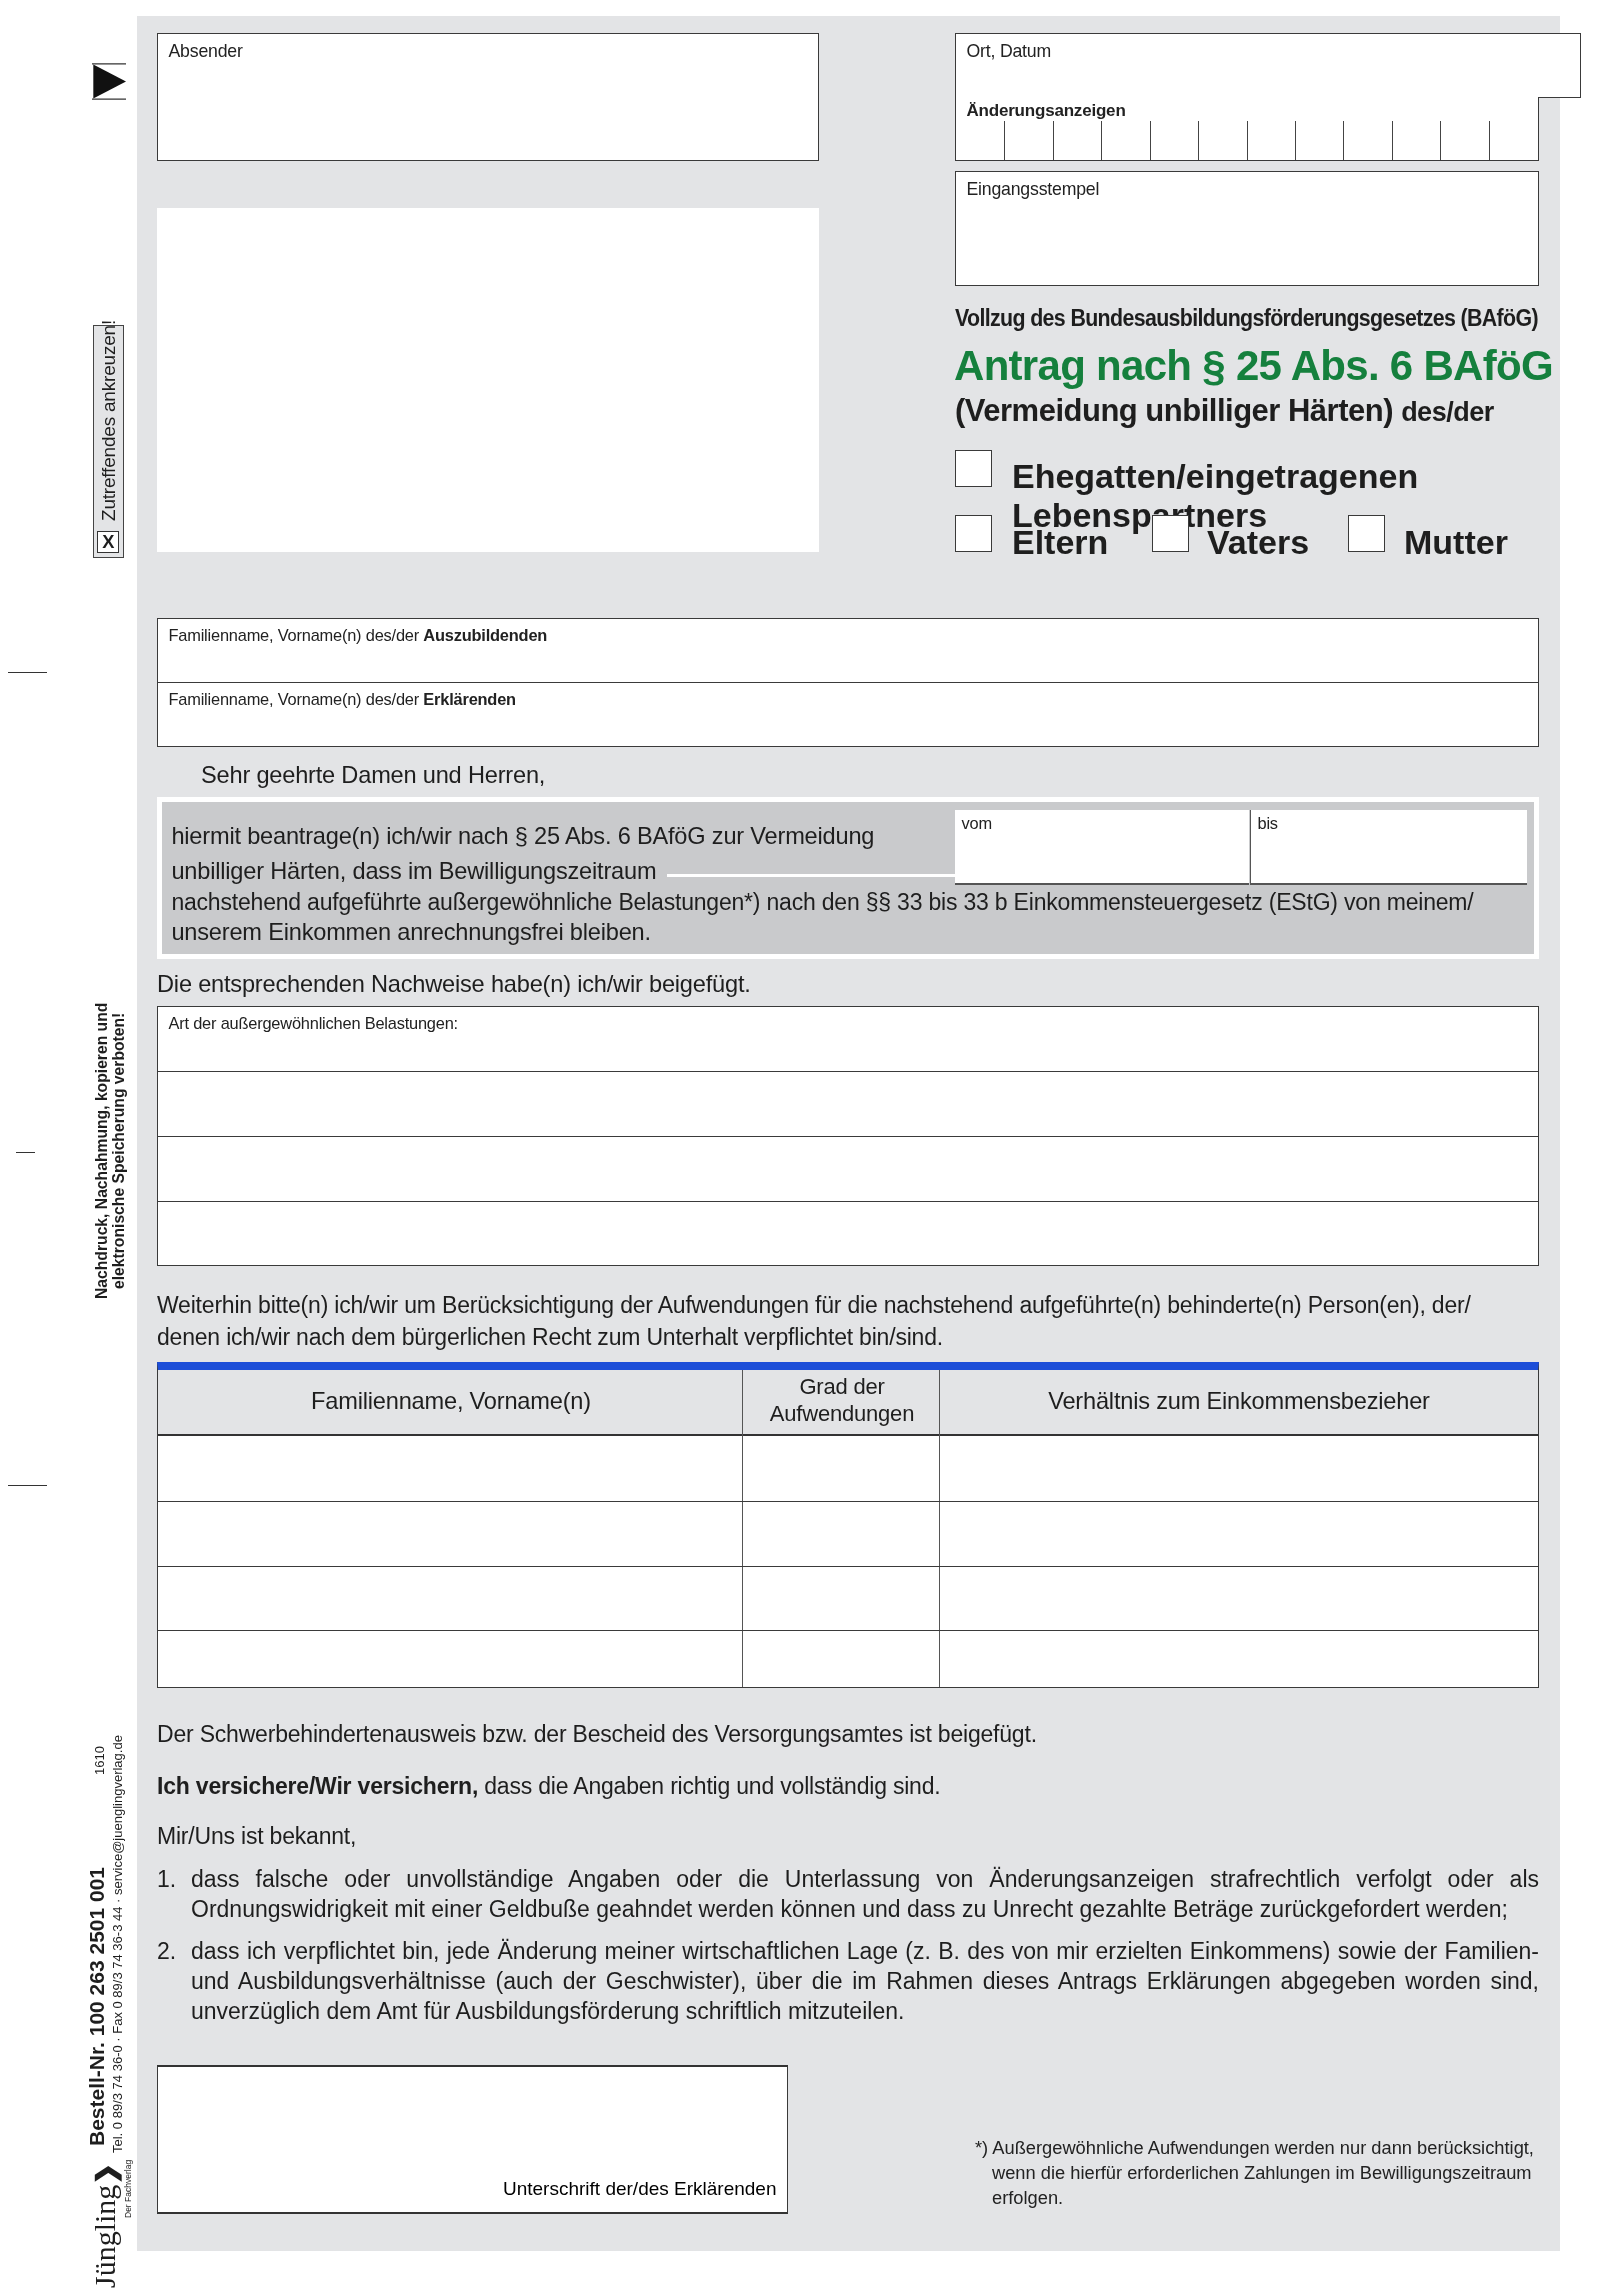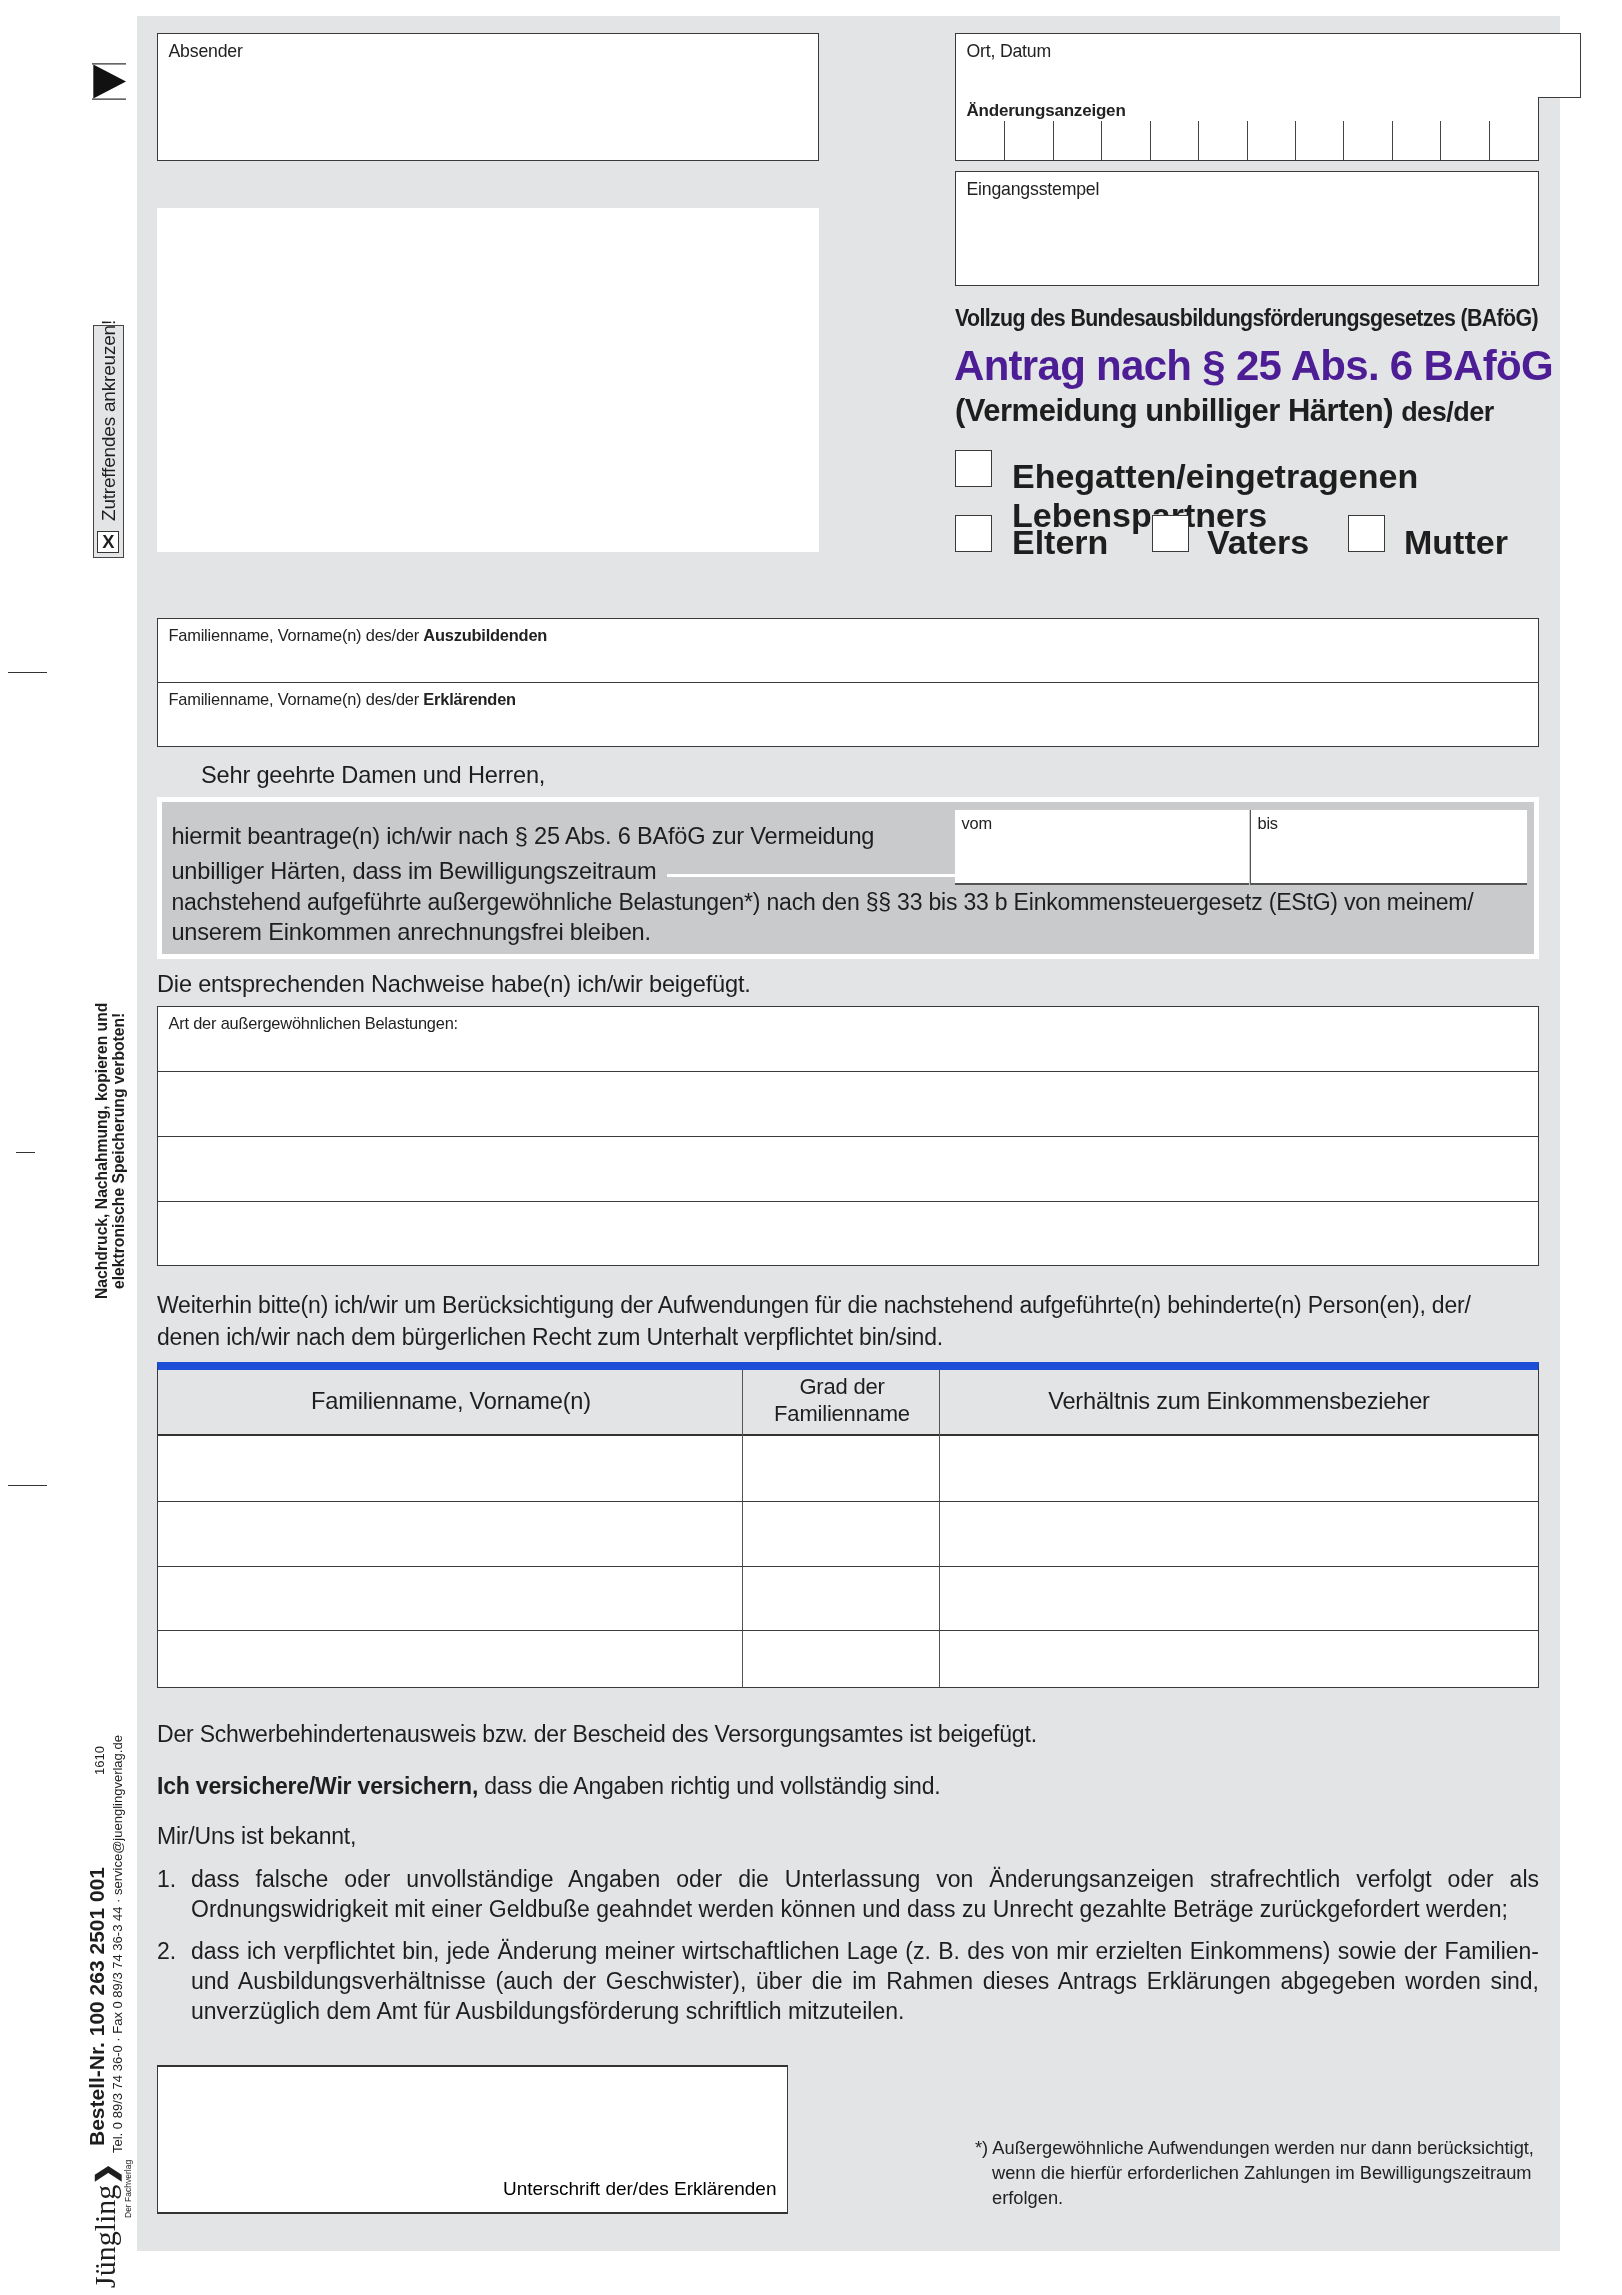--- a/index.html
+++ b/index.html
@@ -76,21 +76,21 @@
     <div class="cell-div" style="left: 436px; top: 23.6px;"></div>
     <div class="cell-div" style="left: 484px; top: 23.6px;"></div>
     <div class="cell-div" style="left: 533px; top: 23.6px;"></div>
   </div>
 
 <div class="abs box" style="left:955px; top:171px; width:584px; height:115px;">
   <span class="lbl" style="font-size:17.7px;">Eingangsstempel</span>
 </div>
 
 <div class="abs" style="left:955px; top:305px; font-size:23px; font-weight:bold; letter-spacing:-0.7px; transform:scaleX(0.93); transform-origin:left;">Vollzug des Bundesausbildungsförderungsgesetzes (BAföG)</div>
-<div class="abs" style="left:954px; top:342px; font-size:42px; font-weight:bold; letter-spacing:-0.7px; color:#4c1d95;">Antrag nach § 25 Abs. 6 BAföG</div>
+<div class="abs" style="left:954px; top:342px; font-size:42px; font-weight:bold; letter-spacing:-0.7px; color:#15803d;">Antrag nach § 25 Abs. 6 BAföG</div>
 <div class="abs" style="left:955px; top:393px; font-size:31px; font-weight:bold; letter-spacing:-0.5px;">
   <span>(Vermeidung unbilliger Härten)</span>
   <span style="font-size:27px;">des/der</span>
 </div>
 
 <div class="abs checkbox" style="left:955px; top:450px;"></div>
 <div class="abs cblabel" style="left:1006px; top:457px;">Ehegatten/eingetragenen Lebenspartners</div>
 
 <div class="abs checkbox" style="left:955px; top:515px;"></div>
 <div class="abs cblabel" style="left:1006px; top:523px;">Eltern</div>
@@ -137,21 +137,21 @@
 </div>
 
 <div class="abs txt" style="left:157px; top:1292px; font-size:23px;">Weiterhin bitte(n) ich/wir um Berücksichtigung der Aufwendungen für die nachstehend aufgeführte(n) behinderte(n) Person(en), der/</div>
 <div class="abs txt" style="left:157px; top:1324px; font-size:23px;">denen ich/wir nach dem bürgerlichen Recht zum Unterhalt verpflichtet bin/sind.</div>
 
 <div class="abs box" style="left:157px; top:1362px; width:1382px; height:326px; border-top:8px solid #1d4ed8;">
   <div class="abs" style="left:0; right:0; top:0; height:64px; background:#e3e4e6; border-bottom:2.6px solid #333;">
     <div class="abs txt" style="left:0; width:586px; top:18.3px; text-align:center;">Familienname, Vorname(n)</div>
     <div class="abs txt" style="left:586px; width:196px; top:2.6px; text-align:center; font-size:22px; line-height:27.5px;">
       <div>Grad der</div>
-      <div>Familienname</div>
+      <div>Aufwendungen</div>
     </div>
     <div class="abs txt" style="left:782px; right:0; top:18.3px; text-align:center;">Verhältnis zum Einkommensbezieher</div>
   </div>
   <div class="tbl-col" style="left:584px;"></div>
   <div class="tbl-col" style="left:781px;"></div>
   <div class="row" style="top:131px; height:0;"></div>
   <div class="row" style="top:196px; height:0;"></div>
   <div class="row" style="top:260px; height:0;"></div>
 </div>
 

